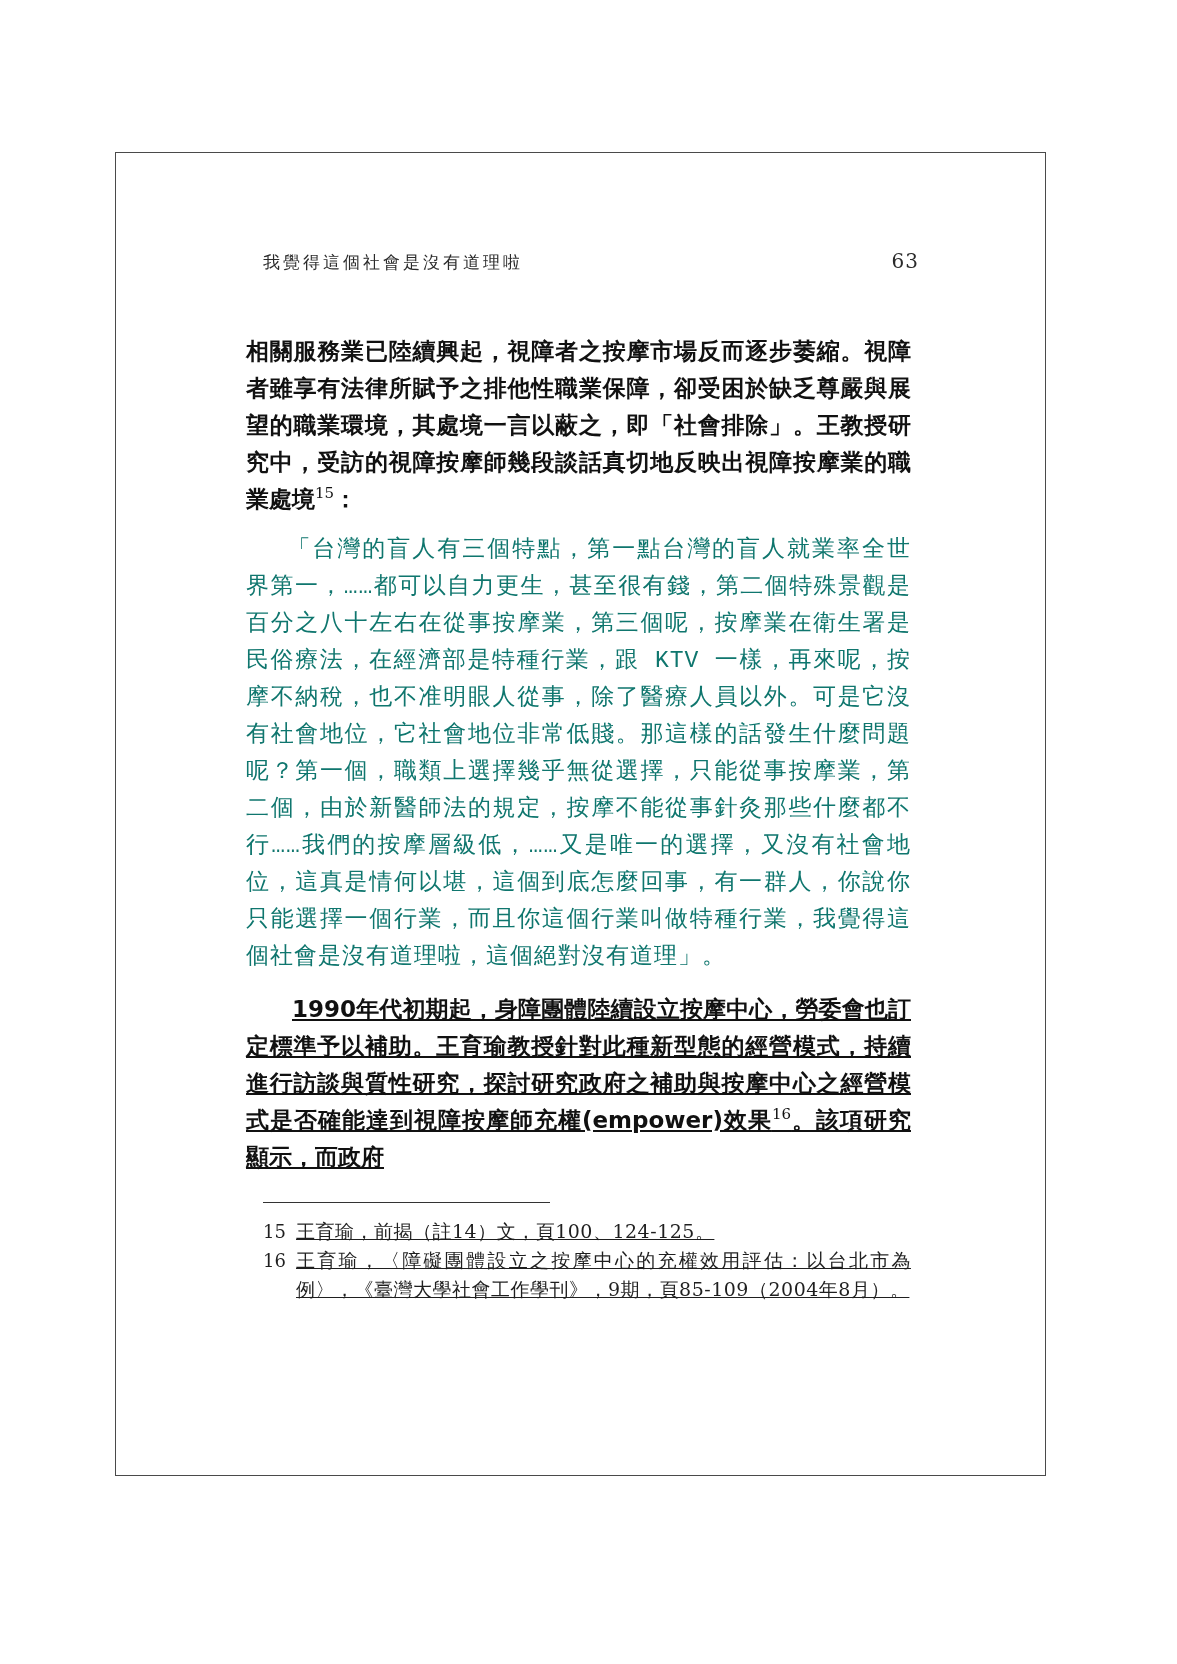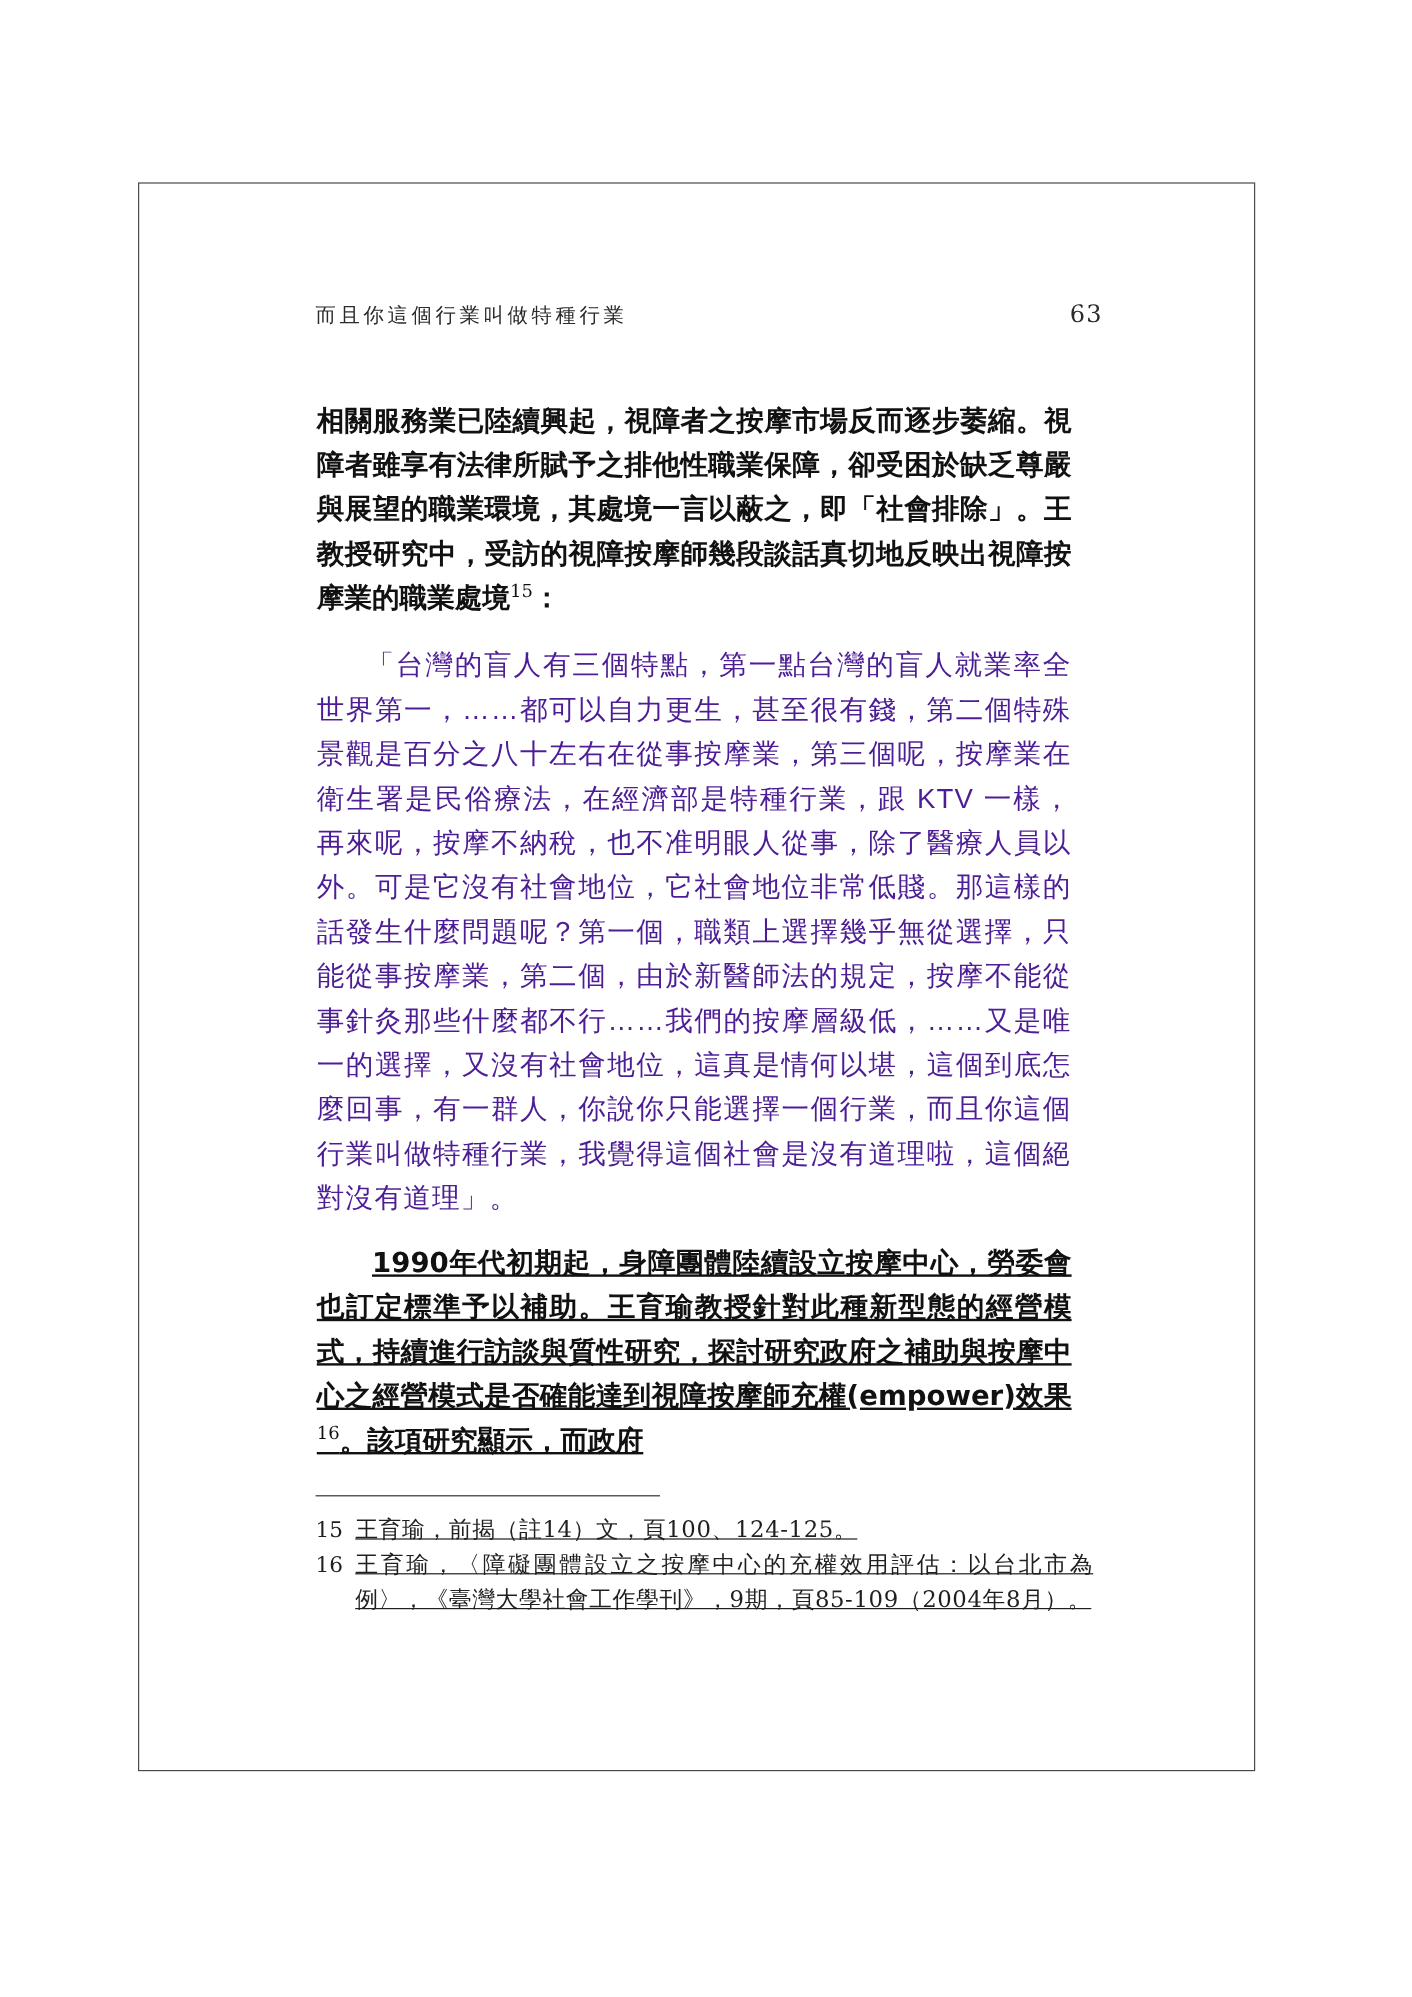--- a/index.html
+++ b/index.html
@@ -38,30 +38,30 @@
     font-size: 20px;
     letter-spacing: 1px;
   }
   .content {
     width: 665px;
     margin: 59px 0 0 130px;
     font-size: 23px;
     line-height: 37px;
     text-align: justify;
   }
-  .para { margin: 18px; }
+  .para { margin: 0; }
   .para.emph {
     font-family: "DejaVu Sans", "Liberation Sans", sans-serif;
     font-weight: 600;
     color: #111111;
   }
   .para.quote {
-    font-family: Liberation Sans, sans-serif;
+    font-family: Liberation Mono, monospace;
     font-weight: 400;
-    color: #4c1d95;
+    color: #0f766e;
     margin-top: 14px;
     text-indent: 1.8em;
     letter-spacing: 1px;
   }
   .para.indented { text-indent: 2em; text-decoration: underline; }
   .para.emph.second { margin-top: 15px; }
   sup.fn-ref {
     font-size: 15px;
     line-height: 0;
     vertical-align: super;
@@ -97,21 +97,21 @@
     text-decoration: underline;
   }
 </style>
 </head>
 <body>
 
 <div class="canvas">
   <div class="page">
 
     <div class="page-header">
-      <span class="doc-title">而且你這個行業叫做特種行業</span>
+      <span class="doc-title">我覺得這個社會是沒有道理啦</span>
       <span class="page-number">63</span>
     </div>
 
     <div class="content">
 
       <p class="para emph"><span>相關服務業已陸續興起，視障者之按摩市場反而逐步萎縮。視障者雖享有法律所賦予之排他性職業保障，卻受困於缺乏尊嚴與展望的職業環境，其處境一言以蔽之，即「社會排除」。王教授研究中，受訪的視障按摩師幾段談話真切地反映出視障按摩業的職業處境</span><sup class="fn-ref">15</sup><span>：</span></p>
 
       <p class="para quote">「台灣的盲人有三個特點，第一點台灣的盲人就業率全世界第一，……都可以自力更生，甚至很有錢，第二個特殊景觀是百分之八十左右在從事按摩業，第三個呢，按摩業在衛生署是民俗療法，在經濟部是特種行業，跟 KTV 一樣，再來呢，按摩不納稅，也不准明眼人從事，除了醫療人員以外。可是它沒有社會地位，它社會地位非常低賤。那這樣的話發生什麼問題呢？第一個，職類上選擇幾乎無從選擇，只能從事按摩業，第二個，由於新醫師法的規定，按摩不能從事針灸那些什麼都不行……我們的按摩層級低，……又是唯一的選擇，又沒有社會地位，這真是情何以堪，這個到底怎麼回事，有一群人，你說你只能選擇一個行業，而且你這個行業叫做特種行業，我覺得這個社會是沒有道理啦，這個絕對沒有道理」。</p>
 
 

